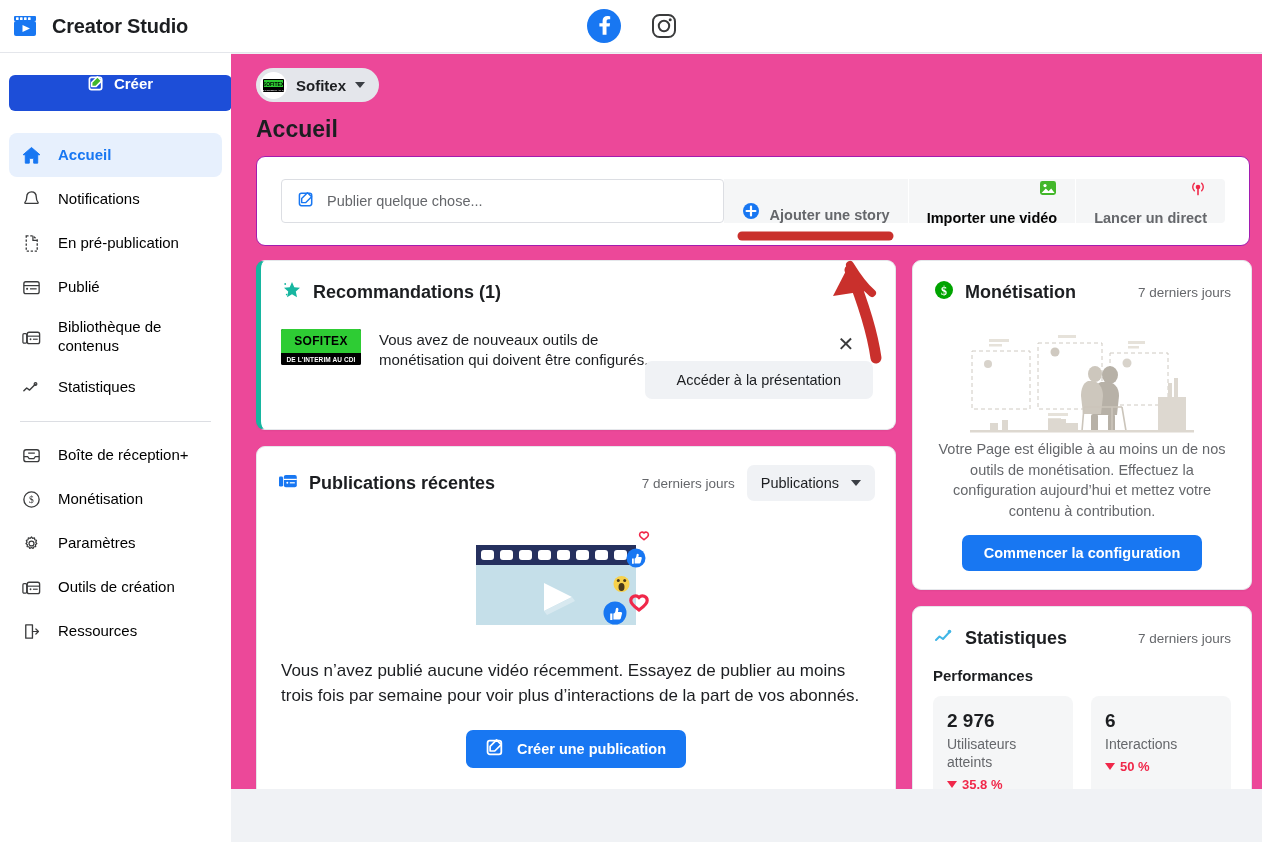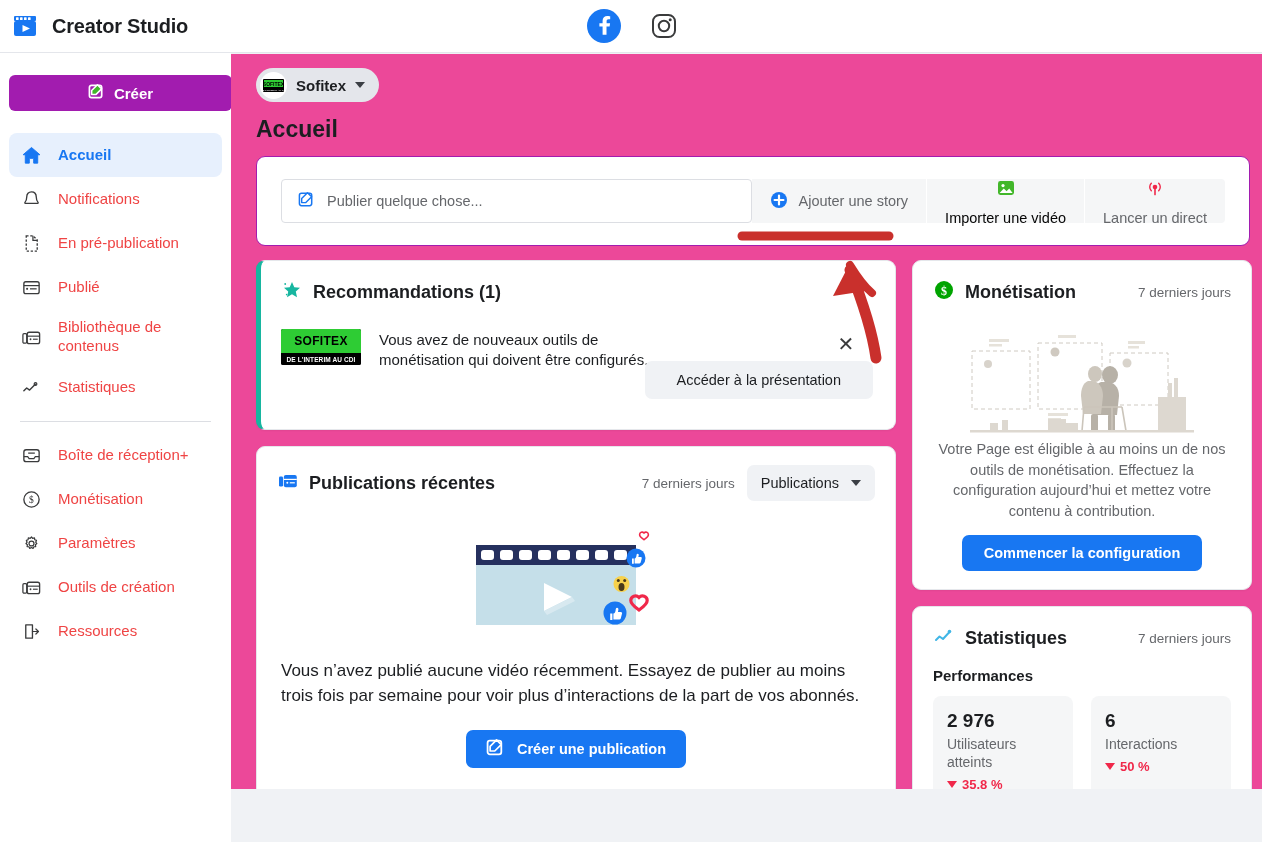--- a/index.html
+++ b/index.html
@@ -30,30 +30,30 @@
   }
   .sicon { cursor: pointer; display: flex; align-items: center; justify-content: center; }
 
   
   .sidebar {
     position: absolute; top: 53px; left: 0; width: 231px; height: 789px;
     background: #ffffff; padding-top: 22px;
   }
   .create-btn {
     margin: 0 12px 22px 9px; height: 36px; width: 223px;
-    background: #a21caf; color: #fff; border: none; border-radius: 6px;
+    background: #1d4ed8; color: #fff; border: none; border-radius: 6px;
     font-size: 15px; font-weight: bold; cursor: pointer;
-    display: flex; align-items: center; justify-content: center; gap: 9px;
+    display: flex; align-items: flex-start; justify-content: center; gap: 9px;
     font-family: "Liberation Sans", sans-serif;
   }
   .nav-list { padding: 0 9px; }
   .nav-item {
     display: flex; align-items: center; gap: 16px;
     height: 44px; padding: 0 11px; border-radius: 8px; cursor: pointer;
-    font-size: 15px; color: #ef4444;
+    font-size: 15px; color: #000000;
   }
   .nav-item.tall { height: 56px; }
   .nav-item.active { background: #e7f0fd; color: #1877f2; font-weight: bold; }
   .nav-item.active .nav-ico svg { stroke: #1877f2; fill: #1877f2; }
   .nav-ico { width: 22px; height: 22px; flex: 0 0 22px; display: flex; align-items: center; justify-content: center; }
   .nav-label { line-height: 1.25; }
   .nav-sep { height: 1px; background: #dcdee3; margin: 12px 11px 11px 11px; }
 
   
   .main {
@@ -80,23 +80,23 @@
   }
   .composer-row { display: flex; width: 100%; align-items: stretch; height: 44px; }
   .composer-input {
     flex: 1 1 auto; border: 1px solid #dcdee3; border-radius: 4px;
     display: flex; align-items: center; gap: 12px; padding: 0 16px; cursor: text;
     background: #fff;
   }
   .composer-placeholder { font-size: 14.5px; color: #65676b; }
   .composer-actions { display: flex; align-items: stretch; }
   .comp-btn {
-    display: flex; align-items: center; gap: 10px; padding: 0 18px;
+    display: flex; align-items: flex-end; gap: 10px; padding: 0 18px;
     background: #f5f6f7; border: none; cursor: pointer; position: relative;
-    font-size: 14.5px; color: #65676b; font-weight: normal;
+    font-size: 14.5px; color: #65676b; font-weight: bold;
     font-family: "Liberation Sans", sans-serif; white-space: nowrap;
   }
   .comp-btn.emph { color: #050505; }
   .comp-btn + .comp-btn { border-left: 1px solid #fff; flex-direction: column; }
   .comp-btn:last-child { border-top-right-radius: 4px; border-bottom-right-radius: 4px; }
 
   
   .cols { display: flex; gap: 16px; margin: 14px 4px 0 25px; align-items: flex-start; }
   .col-left { width: 640px; flex: 0 0 640px; }
   .col-right { width: 340px; flex: 0 0 340px; }

